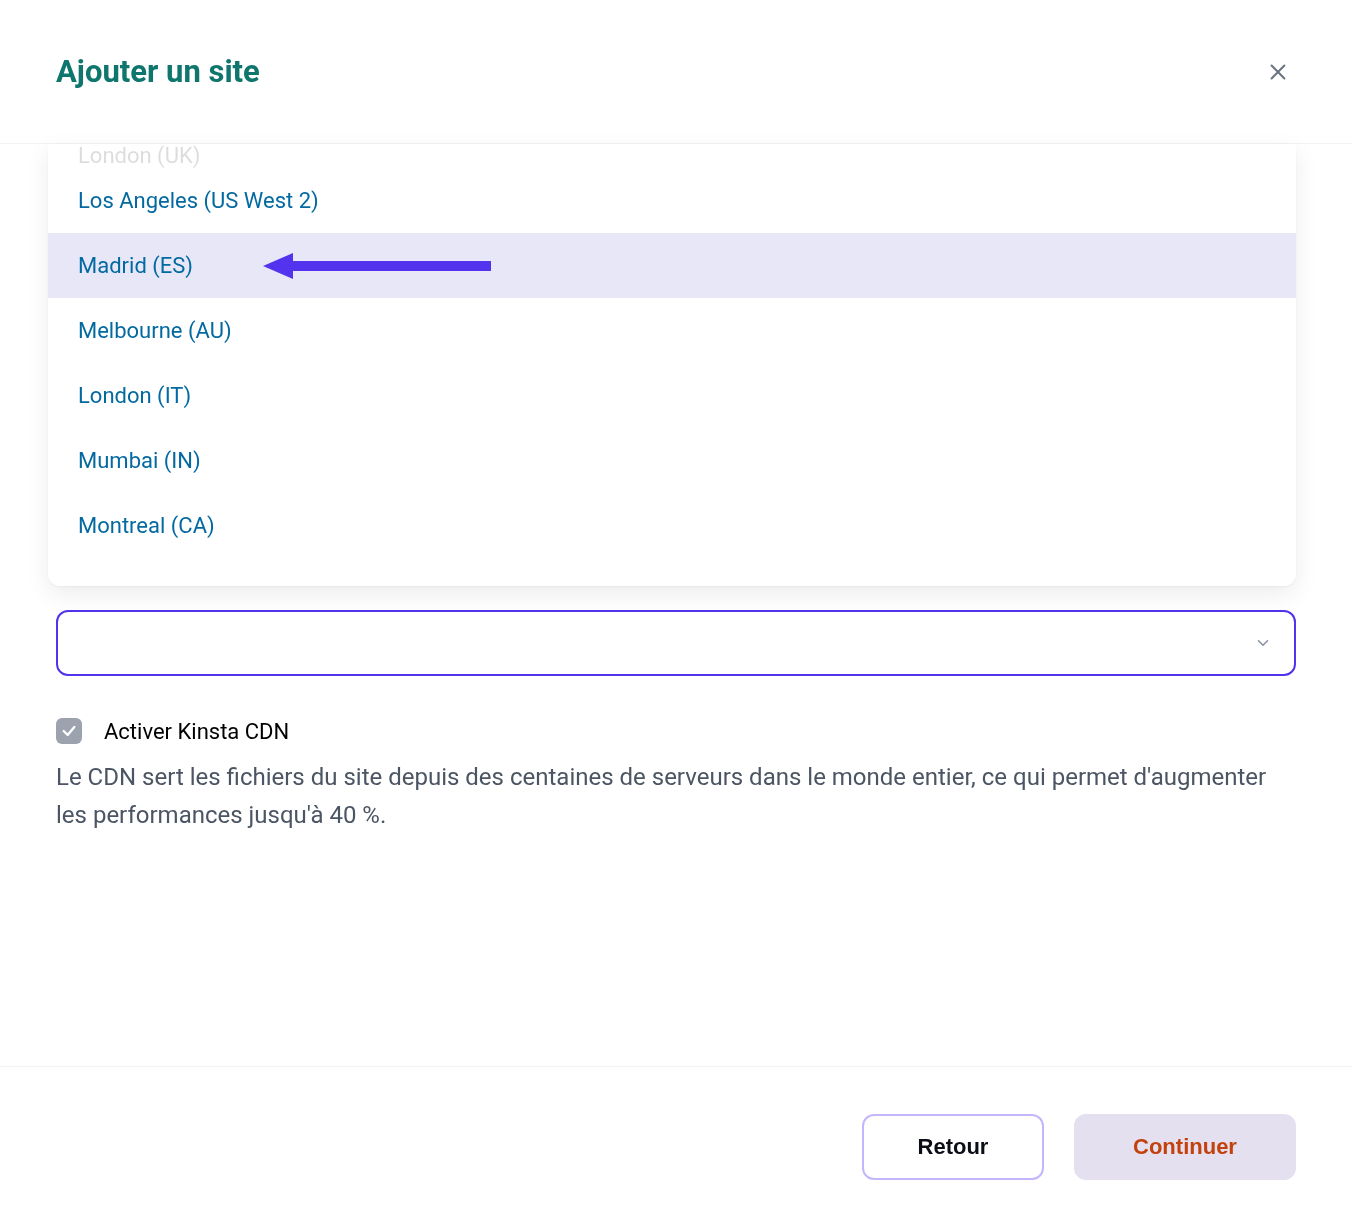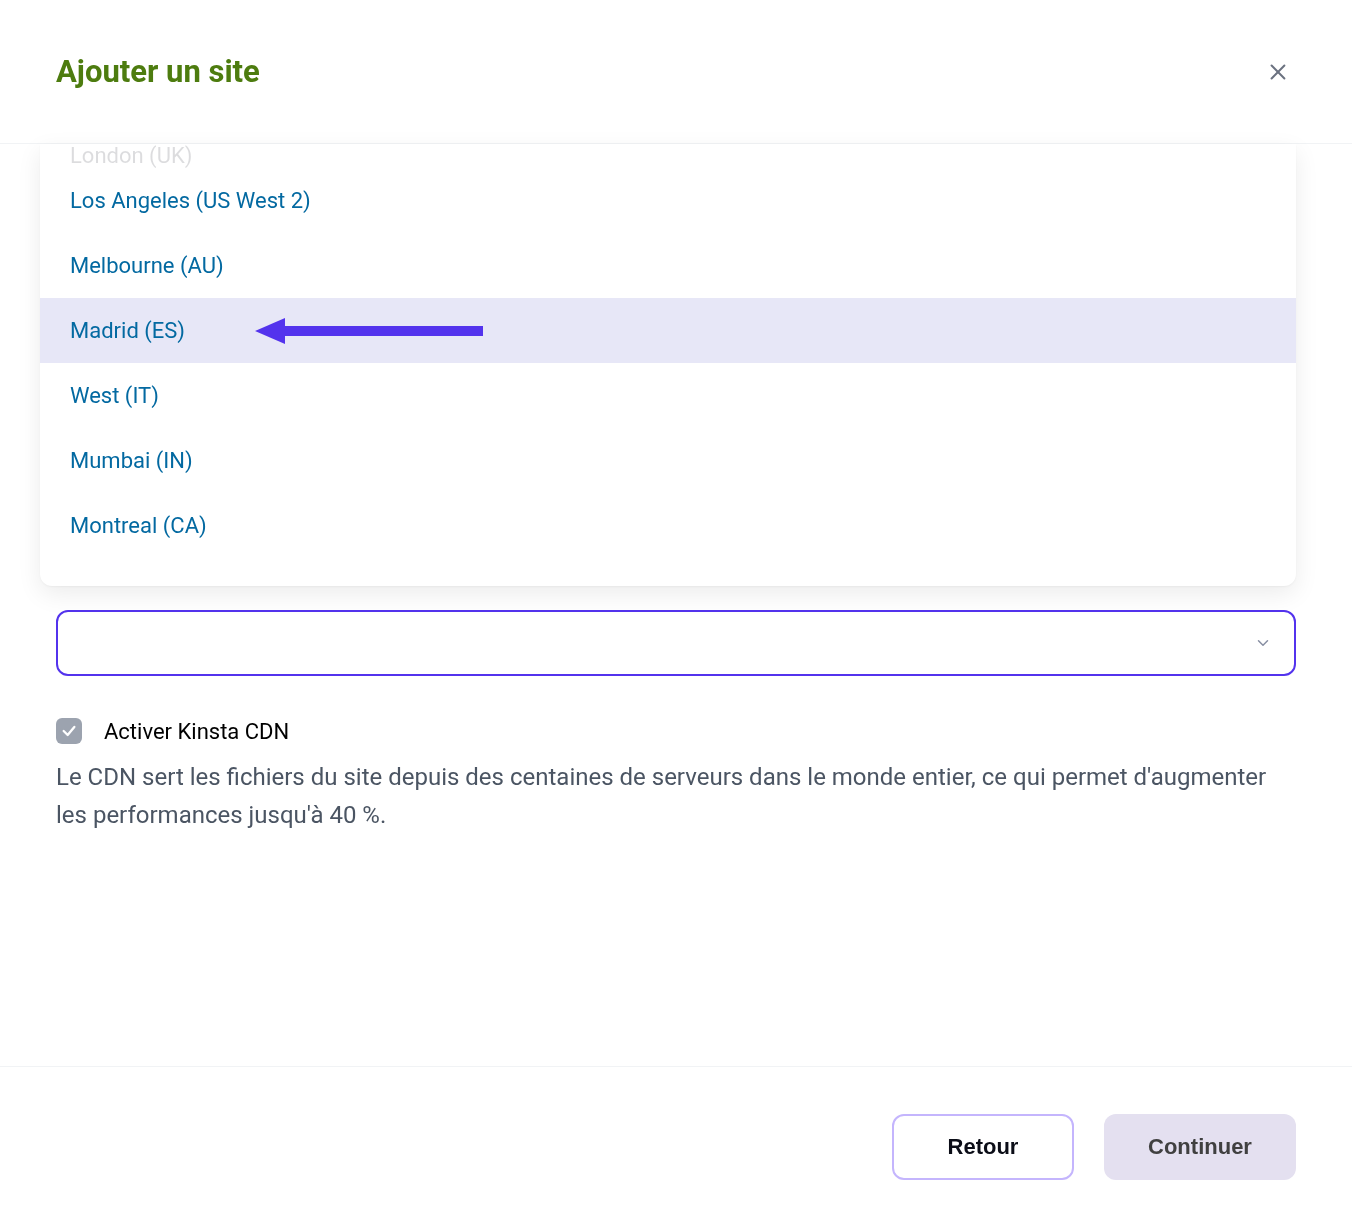--- a/index.html
+++ b/index.html
@@ -22,21 +22,21 @@
       display: flex;
       align-items: center;
       justify-content: space-between;
       padding: 0 56px;
       border-bottom: 1px solid #f1f3f5;
       background: #fff;
     }
     .header h1 {
       font-size: 31px;
       font-weight: 700;
-      color: #4d7c0f;
+      color: #0f766e;
       text-align: right;
     }
     .close-btn {
       width: 36px;
       height: 36px;
       display: flex;
       align-items: center;
       justify-content: center;
       cursor: pointer;
       color: #6b7280;
@@ -49,21 +49,21 @@
       left: 0;
       right: 0;
       bottom: 0;
       padding: 0 56px;
     }
 
     
     .dropdown-panel {
       position: absolute;
       top: 0;
-      left: 40px;
+      left: 48px;
       right: 56px;
       background: #fff;
       border-radius: 0 0 12px 12px;
       box-shadow: 0 8px 24px rgba(0,0,0,0.08), 0 1px 2px rgba(0,0,0,0.04);
       z-index: 10;
       overflow: hidden;
     }
     .dropdown-option {
       height: 65px;
       display: flex;
@@ -175,24 +175,24 @@
       justify-content: center;
       cursor: pointer;
     }
     .btn-secondary {
       width: 182px;
       background: #fff;
       border: 2px solid #c4b5fd;
       color: #0b0d17;
     }
     .btn-primary {
-      width: 192px;
+      width: 222px;
       background: #e4e0f0;
       border: none;
-      color: #404040;
+      color: #c2410c;
       cursor: not-allowed;
     }
   </style>
 </head>
 <body>
 
 <div class="header">
   <h1>Ajouter un site</h1>
   <div class="close-btn">
     <svg width="22" height="22" viewBox="0 0 24 24" fill="none" stroke="currentColor" stroke-width="2.2" stroke-linecap="round">
@@ -206,34 +206,34 @@
 
   <div class="dropdown-panel">
     <div class="dropdown-option partial-top">
       <span style="opacity:0.15;">London (UK)</span>
     </div>
 
     <div class="dropdown-option">
       <span>Los Angeles (US West 2)</span>
     </div>
 
-    <div class="dropdown-option">
-      <span>Melbourne (AU)</span>
-    </div>
-
     <div class="dropdown-option highlighted">
       <span>Madrid (ES)</span>
       <svg class="arrow-annotation" width="230" height="30" viewBox="0 0 230 30">
         <line x1="24" y1="15" x2="228" y2="15" stroke="#5333ed" stroke-width="10"></line>
         <polygon points="0,15 30,2 30,28" fill="#5333ed"></polygon>
       </svg>
     </div>
 
     <div class="dropdown-option">
-      <span>West (IT)</span>
+      <span>Melbourne (AU)</span>
+    </div>
+
+    <div class="dropdown-option">
+      <span>London (IT)</span>
     </div>
 
     <div class="dropdown-option">
       <span>Mumbai (IN)</span>
     </div>
 
     <div class="dropdown-option">
       <span>Montreal (CA)</span>
     </div>
 

